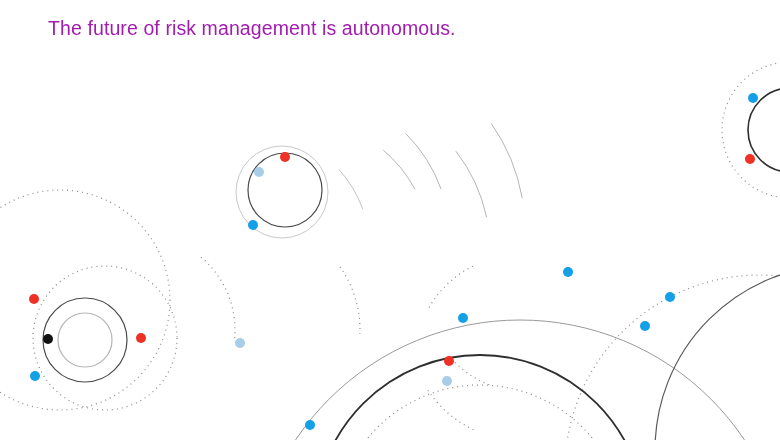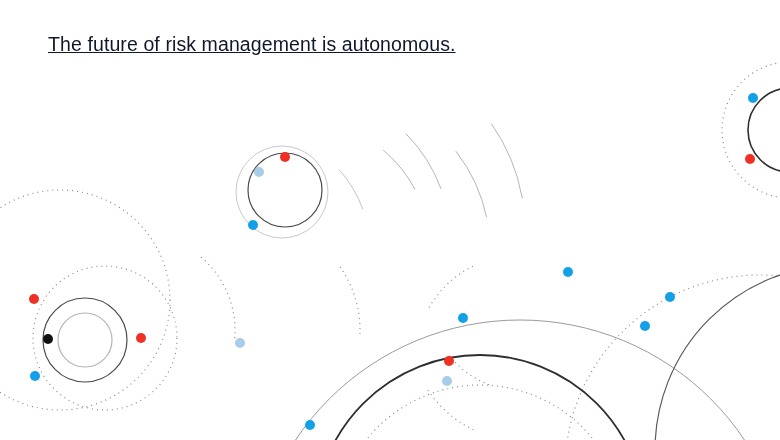--- a/index.html
+++ b/index.html
@@ -31,21 +31,21 @@
     top: 0;
     width: 780px;
     height: 440px;
   }
 </style>
 </head>
 <body>
 
 <div id="stage" style="background: rgb(255, 255, 255);">
 
-  <div id="headline" style="color: #0f172a; font-size: 19.5px; left: 48px; top: 33px; text-decoration: underline;">The future of risk management is autonomous.</div>
+  <div id="headline" style="color: #a21caf; font-size: 19.5px; left: 48px; top: 17px;">The future of risk management is autonomous.</div>
 
   <svg id="artwork" viewBox="0 0 780 440" xmlns="http://www.w3.org/2000/svg">
     <g id="g-arcs">
         <path d="M 473.51 429.69 A 110 110 0 0 1 426.71 388.29" fill="none" stroke="#8a8a8a" stroke-width="1.2" stroke-linecap="butt" stroke-dasharray="1 4"></path>
         <path d="M 504.17 484.96 A 130 130 0 0 1 471.11 470.25" fill="none" stroke="#8a8a8a" stroke-width="1.2" stroke-linecap="butt" stroke-dasharray="1 4"></path>
         <path d="M 489.22 384.57 A 90 90 0 0 1 449.08 355.41" fill="none" stroke="#8a8a8a" stroke-width="1.2" stroke-linecap="butt" stroke-dasharray="1 4"></path>
         <path d="M 429.07 307.50 A 105 105 0 0 1 475.63 264.84" fill="none" stroke="#8a8a8a" stroke-width="1.2" stroke-linecap="butt" stroke-dasharray="1 4"></path>
         <path d="M 383.56 150.41 A 130 130 0 0 1 414.78 188.97" fill="none" stroke="#b5b5b5" stroke-width="1" stroke-linecap="round"></path>
         <path d="M 406.07 133.93 A 150 150 0 0 1 440.95 188.70" fill="none" stroke="#b5b5b5" stroke-width="1" stroke-linecap="round"></path>
         <path d="M 456.08 151.49 A 160 160 0 0 1 486.50 216.73" fill="none" stroke="#b5b5b5" stroke-width="1" stroke-linecap="round"></path>

